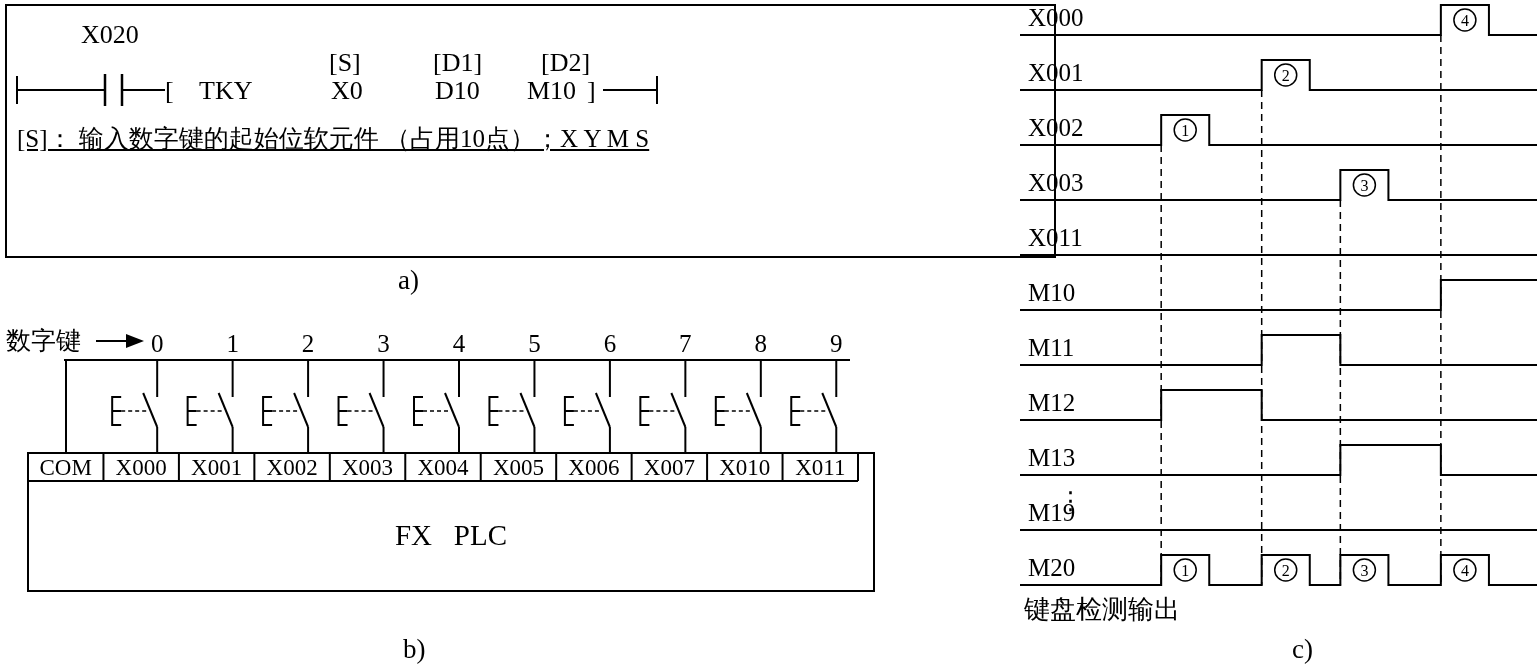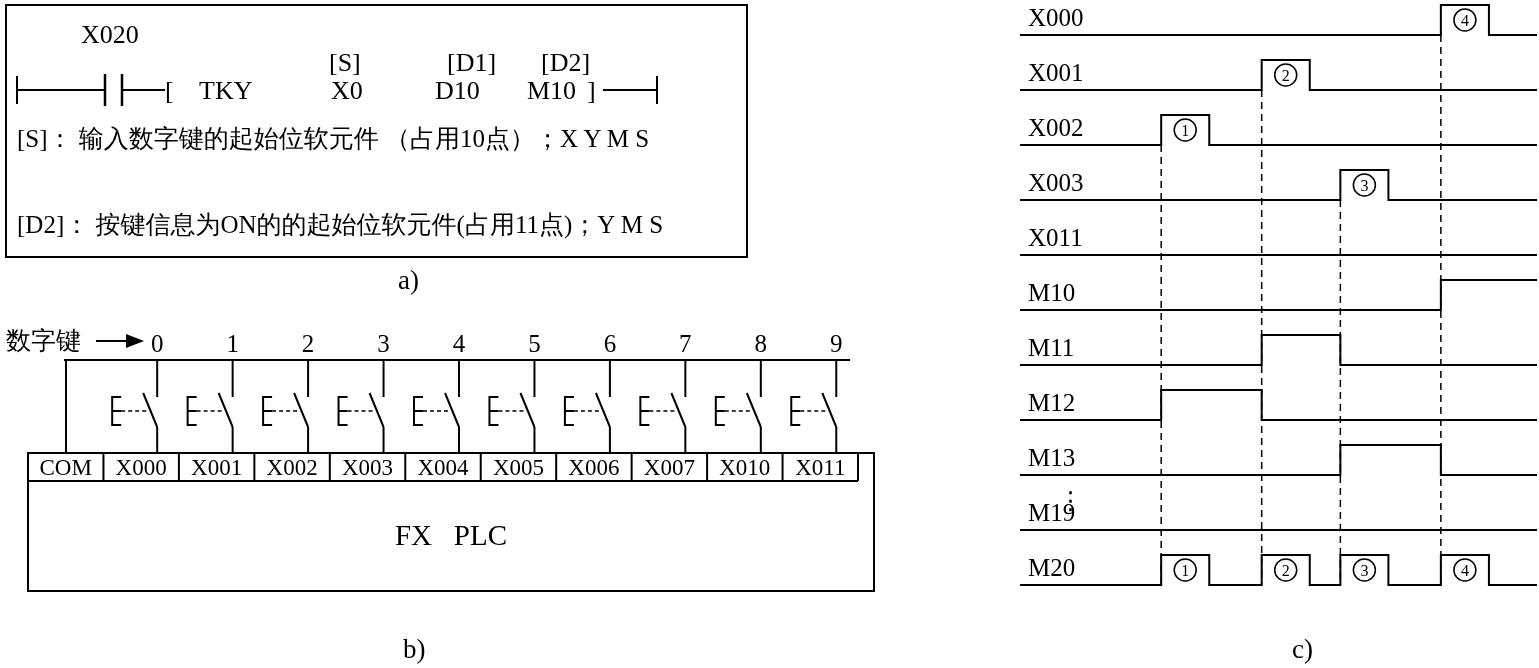--- a/index.html
+++ b/index.html
@@ -1,23 +1,23 @@
 <!DOCTYPE html>
 <html><head>
 <meta charset="utf-8">
 <style>
   * { margin:0; padding:0; box-sizing:border-box; }
   html,body { background:#fff; }
   body { font-family:"Liberation Serif","DejaVu Serif",serif; color:#000; }
   #stage { position:relative; width:1539px; height:668px; background:#fff; overflow:hidden; }
   .abs { position:absolute; }
-  #box-a { position:absolute; left:5px; top:4px; width:743px; height:254px; border:2px solid #000; }
+  #box-a { position:absolute; left:5px; top:4px; width:1051px; height:254px; border:2px solid #000; }
   #ladder-svg { position:absolute; left:0; top:0; }
   .lbl { position:absolute; font-size:26px; white-space:pre; }
-  .desc { position:absolute; left:10px; font-size:25px; white-space:pre; }
+  .desc { position:absolute; left:10px; font-size:25px; white-space:pre;text-decoration:underline; }
   .caption { position:absolute; font-size:27px; }
   svg text { font-family:"Liberation Serif","DejaVu Serif",serif; fill:#000; }
   .sig { font-size:25px; }
   .num { font-size:25px; text-anchor:middle; }
   .term { font-size:23px; text-anchor:middle; }
   .mt { font-size:16px; text-anchor:middle; }
   .plc { font-size:29px; text-anchor:middle; white-space:pre; }
   .wire, .wave { stroke:#000; stroke-width:2; fill:none; }
   .thick { stroke-width:2.5; }
   .mc { stroke:#000; stroke-width:1.5; fill:#fff; }
@@ -34,30 +34,29 @@
       <line x1="10" y1="70" x2="10" y2="98" class="wire"></line>
       <line x1="10" y1="84" x2="98" y2="84" class="wire"></line>
       <line x1="98" y1="68" x2="98" y2="100" class="wire thick"></line>
       <line x1="115" y1="68" x2="115" y2="100" class="wire thick"></line>
       <line x1="115" y1="84" x2="158" y2="84" class="wire"></line>
       <line x1="596" y1="84" x2="650" y2="84" class="wire"></line>
       <line x1="650" y1="70" x2="650" y2="98" class="wire"></line>
     </svg>
     <span class="lbl" style="left:74px;top:14px">X020</span>
     <span class="lbl" style="left:322px;top:42px">[S]</span>
-    <span class="lbl" style="left:440px;top:42px">[D1]</span>
+    <span class="lbl" style="left:426px;top:42px">[D1]</span>
     <span class="lbl" style="left:534px;top:42px">[D2]</span>
     <span class="lbl" style="left:158px;top:70px">[</span>
     <span class="lbl" style="left:192px;top:70px">TKY</span>
     <span class="lbl" style="left:324px;top:70px">X0</span>
     <span class="lbl" style="left:428px;top:70px">D10</span>
     <span class="lbl" style="left:520px;top:70px">M10</span>
     <span class="lbl" style="left:580px;top:70px">]</span>
     <div class="desc" style="top:116px">[S]： 输入数字键的起始位软元件 （占用10点）；X Y M S</div>
-    <div class="desc" style="top:202px">[D2]： 按键信息为ON的的起始位软元件(占用11点)；Y M S</div>
   </div>
   <div class="caption" style="left:398px;top:265px">a)</div>
 
   <svg id="keypad-svg" class="abs" style="left:0;top:305px" width="1000" height="300">
     <text x="6" y="44" class="sig">数字键</text>
     <line x1="96" y1="36" x2="128" y2="36" class="wire"></line>
     <polygon points="144,36 126,29 126,43" fill="#000"></polygon>
     <line x1="64" y1="55" x2="850" y2="55" class="wire"></line>
     <line x1="66" y1="55" x2="66" y2="148" class="wire"></line>
     <rect x="28" y="148" width="846" height="138" class="wire"></rect>
@@ -232,15 +231,16 @@
         <text x="165.215" y="575.5" class="mt">1</text>
         <circle cx="265.725" cy="570" r="11" class="mc"></circle>
         <text x="265.725" y="575.5" class="mt">2</text>
         <circle cx="344.385" cy="570" r="11" class="mc"></circle>
         <text x="344.385" y="575.5" class="mt">3</text>
         <circle cx="444.895" cy="570" r="11" class="mc"></circle>
         <text x="444.895" y="575.5" class="mt">4</text>
       </g>
       <text x="38" y="508.5" class="sig">⋮</text>
     </svg>
+  <div class="caption" style="left:1024px;top:592px;font-size:26px">键盘检测输出</div>
   <div class="caption" style="left:1292px;top:634px">c)</div>
 
 </div>
 
 </body></html>

